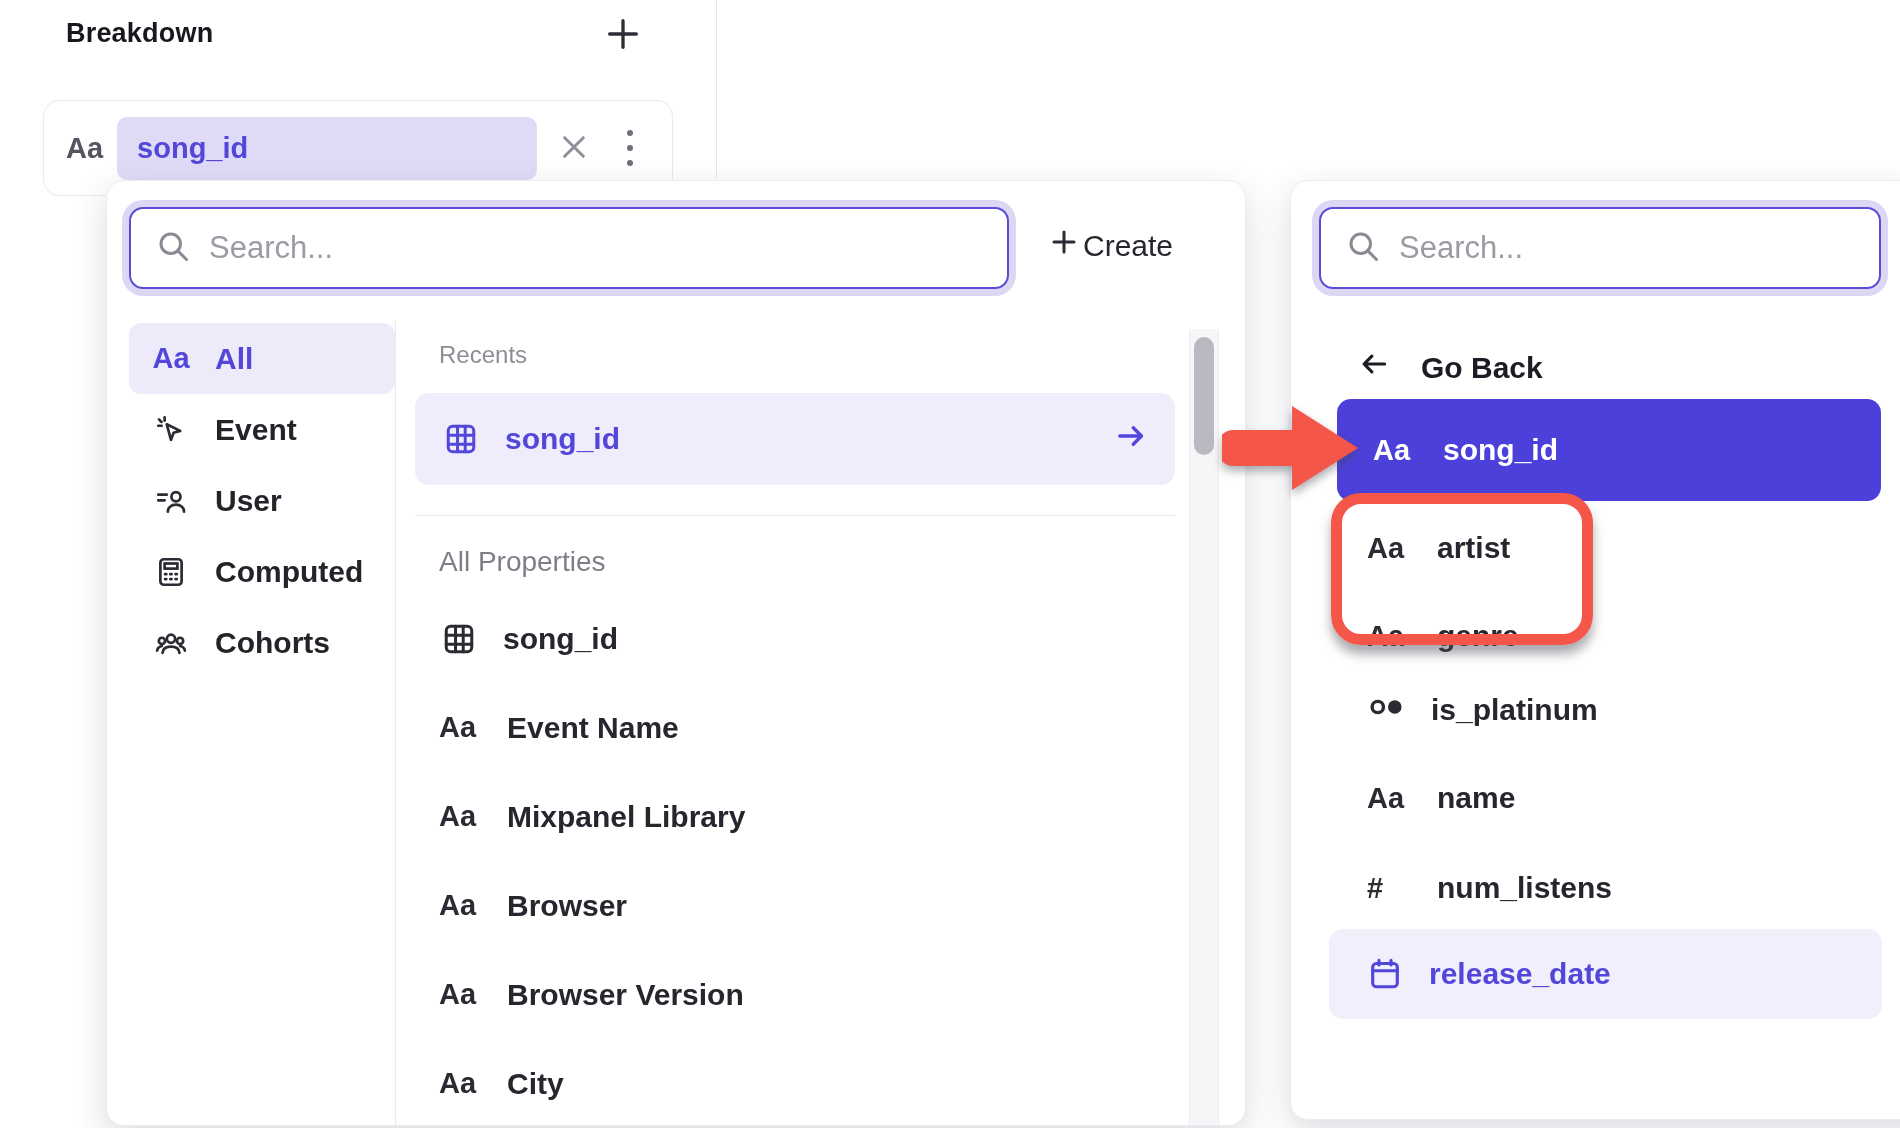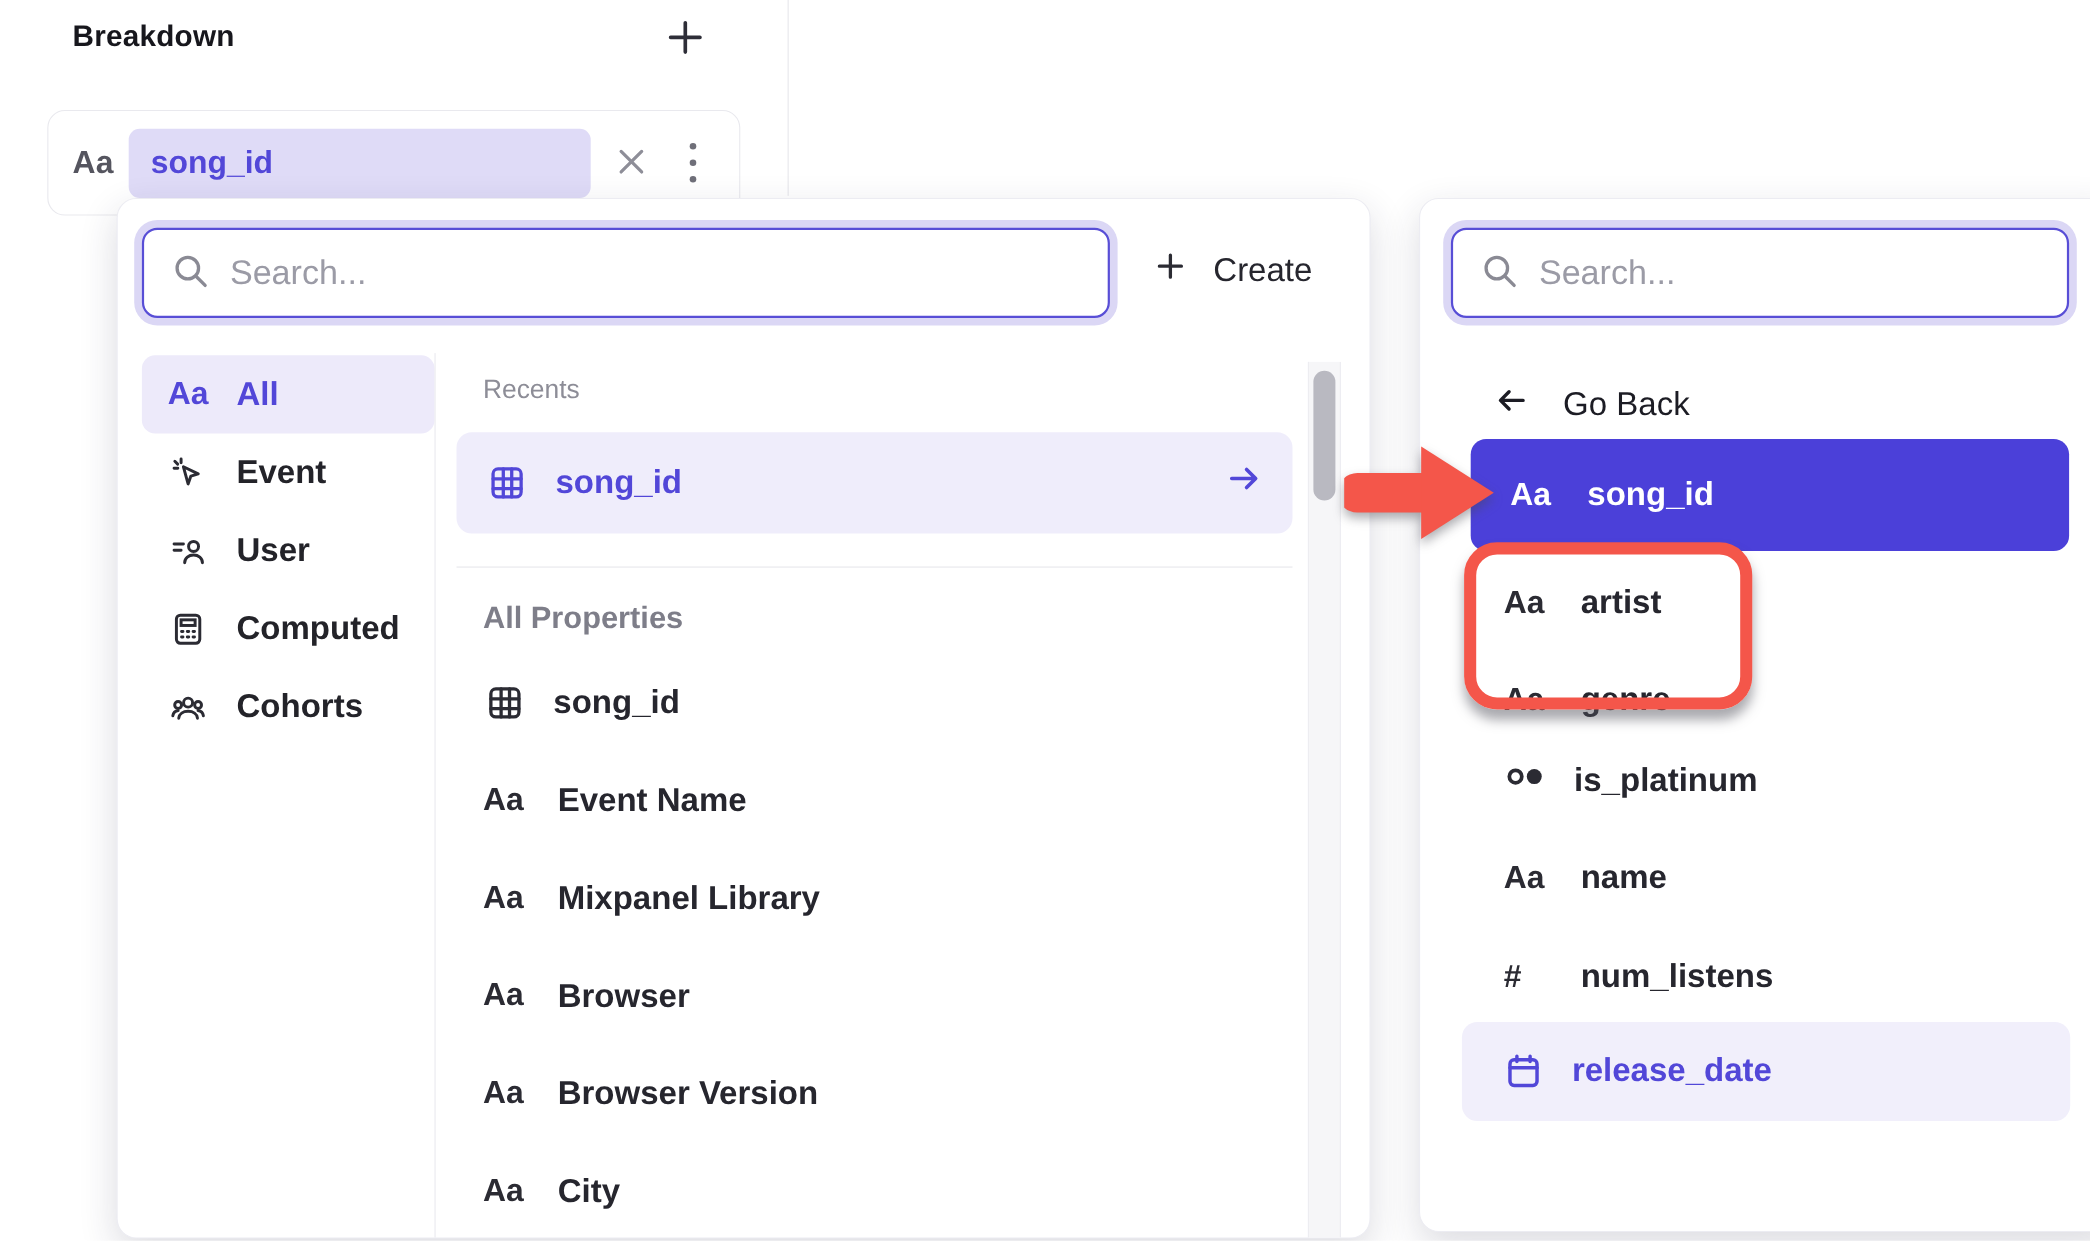--- a/index.html
+++ b/index.html
@@ -39,58 +39,58 @@
   .right-panel{left:1262px;top:180px;width:636px;height:940px;}
 
   .search{position:absolute;height:82px;border:2.5px solid #584ed6;border-radius:14px;
     box-shadow:0 0 0 7px var(--focus-ring);display:flex;align-items:center;padding:0 24px;gap:18px;background:#fff;}
   .search input{flex:1;border:none;outline:none;font-size:31px;color:#4c1d95;background:transparent;
     font-family:"Liberation Sans","DejaVu Sans",sans-serif;}
   .search input::placeholder{color:#9b9ba6;}
   .lp-search{left:22px;top:26px;width:880px;}
   .rp-search{left:28px;top:26px;width:562px;}
 
-  .create-btn{position:absolute;left:942px;top:46px;display:flex;align-items:center;gap:24px;
+  .create-btn{position:absolute;left:942px;top:46px;display:flex;align-items:center;gap:4px;
     font-size:30px;font-weight:500;color:#26262e;background:none;border:none;cursor:pointer;
     font-family:"Liberation Sans","DejaVu Sans",sans-serif;}
 
   
   .cats{position:absolute;left:22px;top:142px;width:266px;}
   .cat{height:71px;display:flex;align-items:center;gap:24px;padding:0 22px;border-radius:12px;
     font-size:30px;font-weight:600;color:#232329;cursor:pointer;}
   .cat.selected{background:#edeafa;color:var(--accent-text);}
   .glyph{font-weight:700;font-size:29px;line-height:1;}
   .cat.selected .glyph{color:var(--accent-text);}
   .cat .icon,.prop-icon{display:flex;align-items:center;justify-content:center;width:40px;flex:none;}
 
   .vdiv{position:absolute;left:288px;top:140px;bottom:0;width:1px;background:#e9e9ef;}
 
   .plist{position:absolute;left:308px;top:142px;width:760px;}
   .sec-label{font-size:24px;color:var(--muted);margin:18px 0 0 24px;}
-  .sec-label.strong{font-weight:700;color:#7e7e89;font-size:28px;margin-top:30px;}
+  .sec-label.strong{font-weight:400;color:#7e7e89;font-size:28px;margin-top:30px;}
   .recent-row{margin-top:24px;height:92px;background:var(--lavender);border-radius:14px;
     display:flex;align-items:center;gap:24px;padding:0 26px;color:var(--accent-text);
     font-weight:700;font-size:30px;cursor:pointer;}
   .recent-row .arrow{margin-left:auto;}
   .list-div{height:1px;background:#e7e7ec;margin-top:30px;}
   .prop-row{height:89px;display:flex;align-items:center;gap:24px;padding:0 24px;
     font-size:30px;font-weight:600;color:#26262e;cursor:pointer;}
   .prop-row .glyph{color:#2b2b33;width:44px;}
 
   .lp-scroll{position:absolute;right:26px;top:148px;bottom:0;width:30px;background:#f6f6f8;
     border-left:1px solid #ededf1;border-right:1px solid #ededf1;}
   .lp-thumb{position:absolute;left:4px;top:8px;width:20px;height:118px;background:#b9b9c1;border-radius:10px;}
 
   
   .red-arrow{position:absolute;left:1194px;top:398px;width:148px;height:100px;z-index:3;
     filter:drop-shadow(0 5px 5px rgba(70,70,80,.45));}
 
   
   .goback{position:absolute;left:66px;top:166px;display:flex;align-items:center;gap:30px;
-    font-size:30px;font-weight:400;color:#1c1c24;background:none;border:none;cursor:pointer;
+    font-size:30px;font-weight:700;color:#1c1c24;background:none;border:none;cursor:pointer;
     font-family:"Liberation Sans","DejaVu Sans",sans-serif;}
   .rrow{position:absolute;display:flex;align-items:center;gap:24px;padding:0 36px;
     font-size:30px;font-weight:600;color:#26262e;border-radius:14px;cursor:pointer;}
   .rrow .glyph{width:46px;color:#2b2b33;}
   .rrow.selected{left:46px;top:218px;width:544px;height:102px;background:var(--accent);color:#fff;}
   .rrow.selected .glyph{color:#fff;}
   .row-artist{left:40px;top:330px;width:500px;height:74px;}
   .row-genre{left:40px;top:418px;width:500px;height:74px;}
   .row-platinum{left:40px;top:492px;width:540px;height:74px;}
   .row-name{left:40px;top:580px;width:540px;height:74px;}

